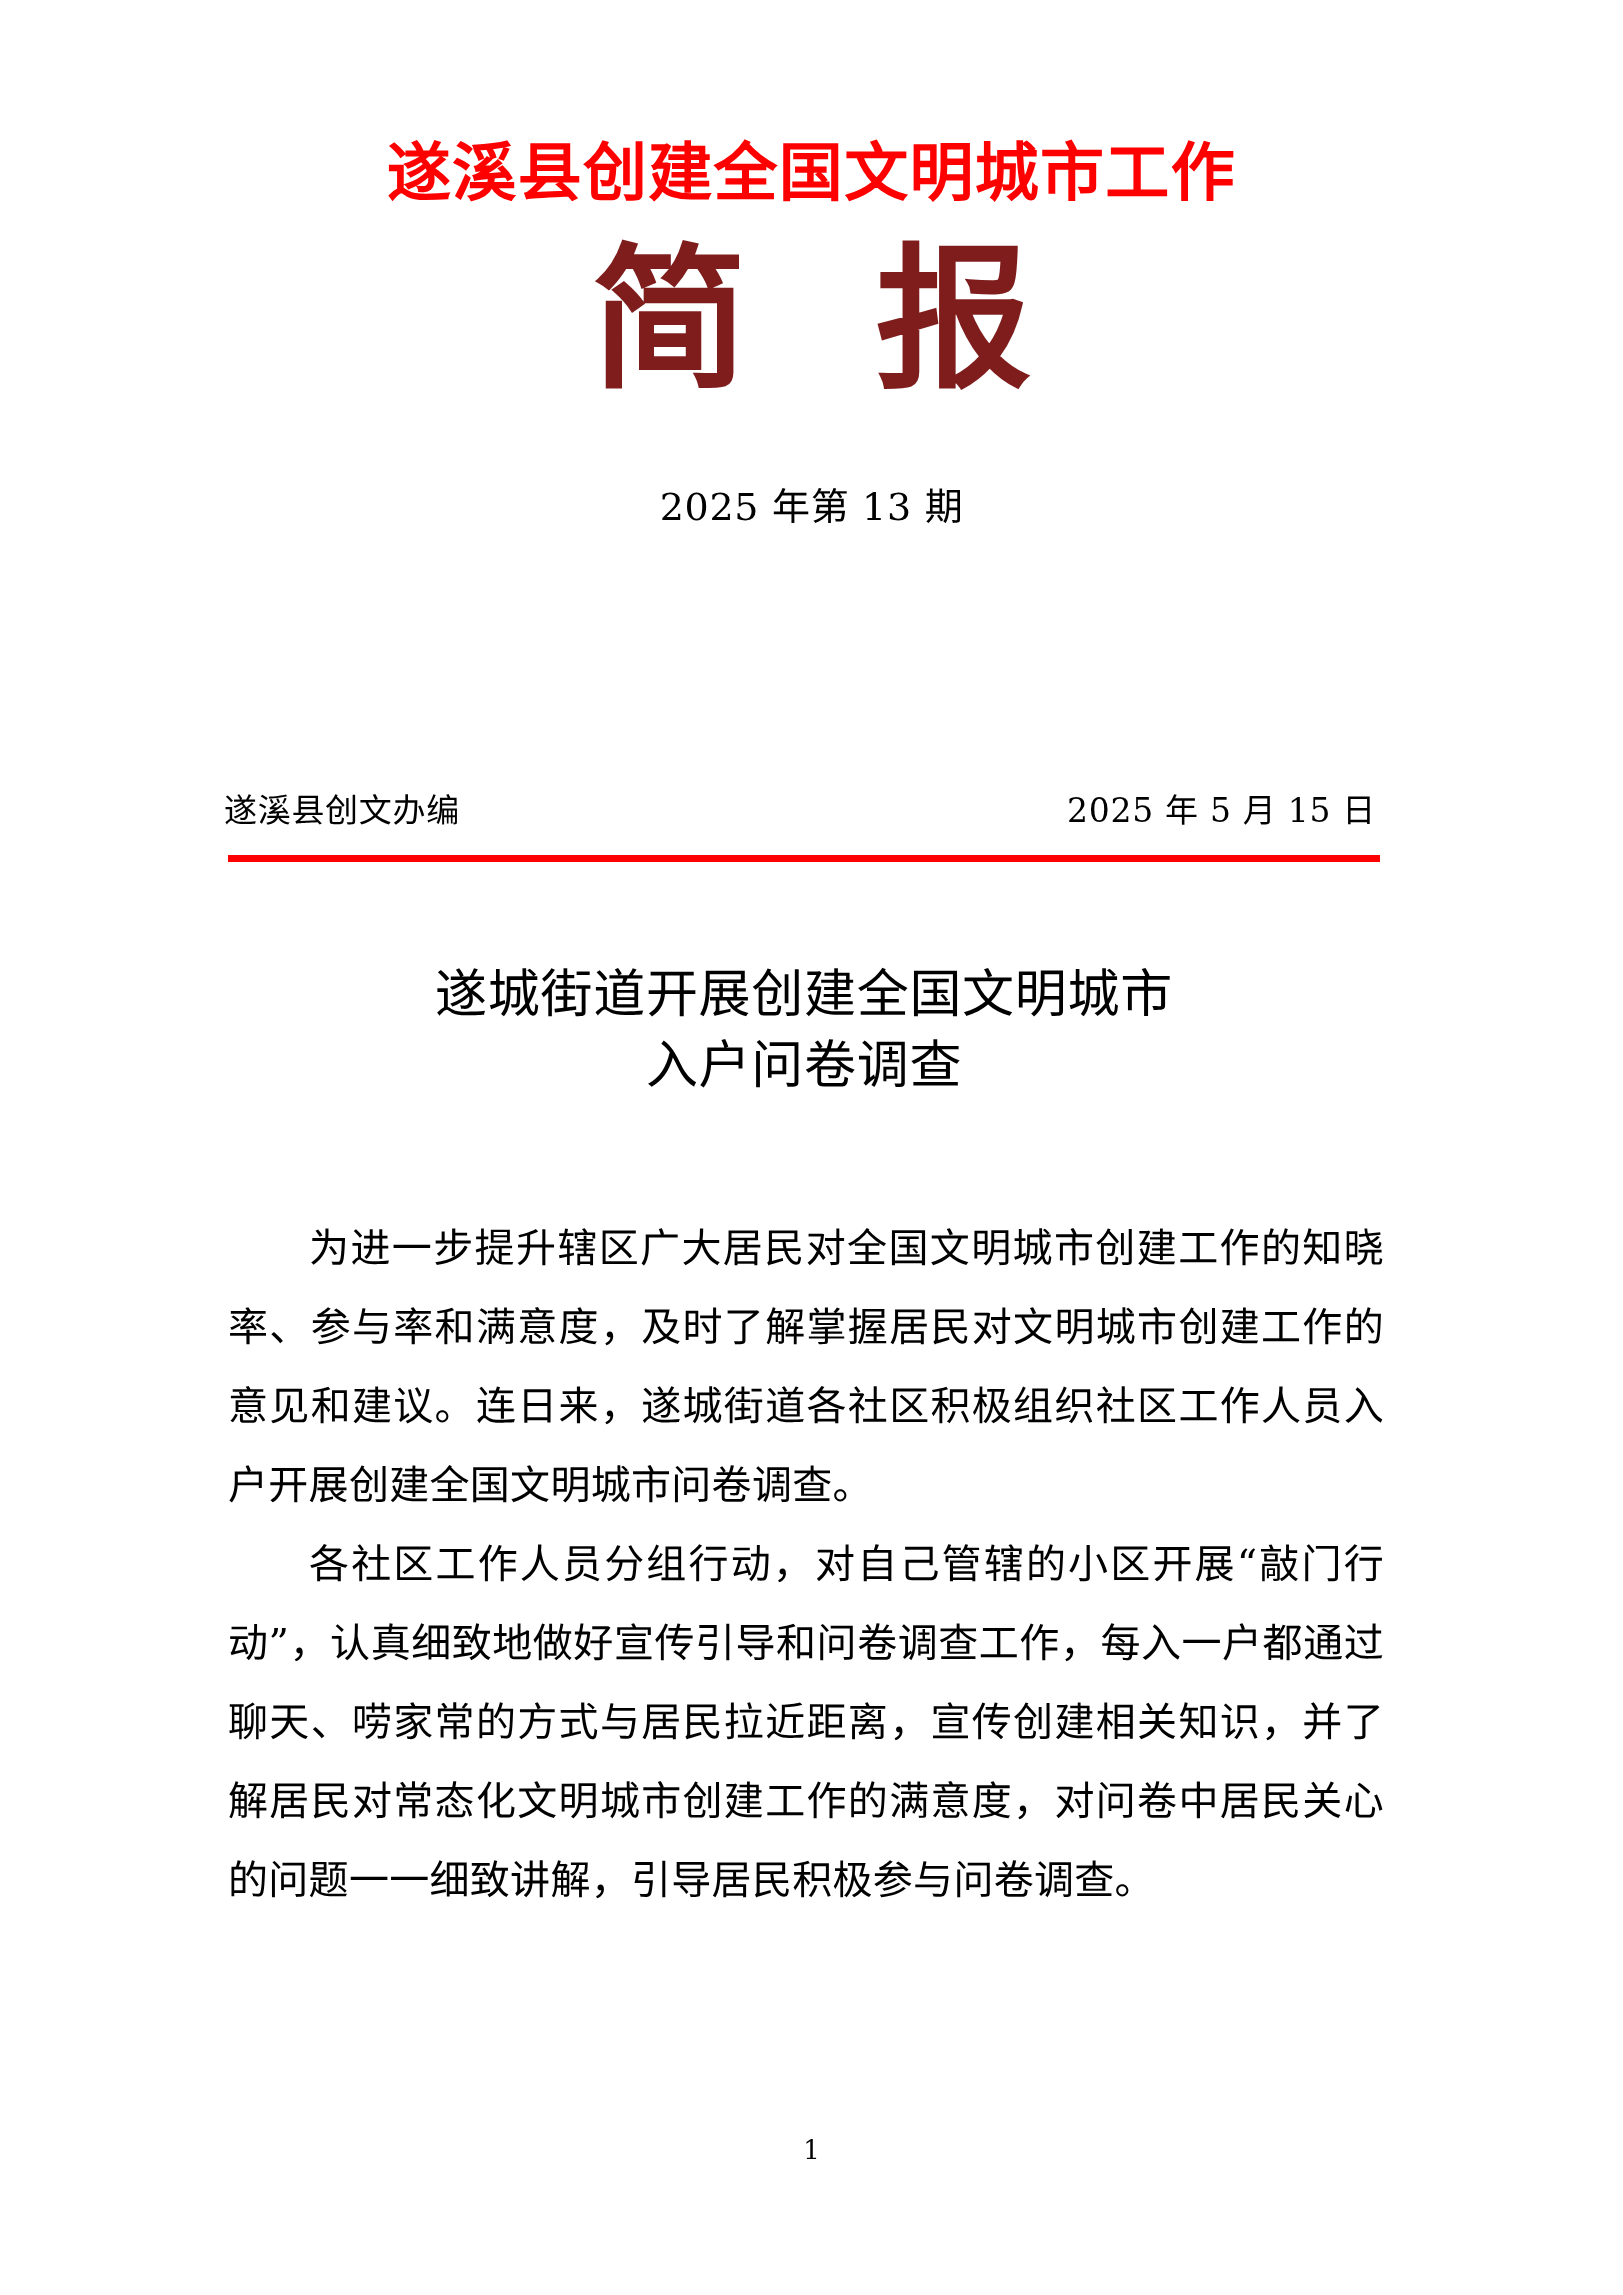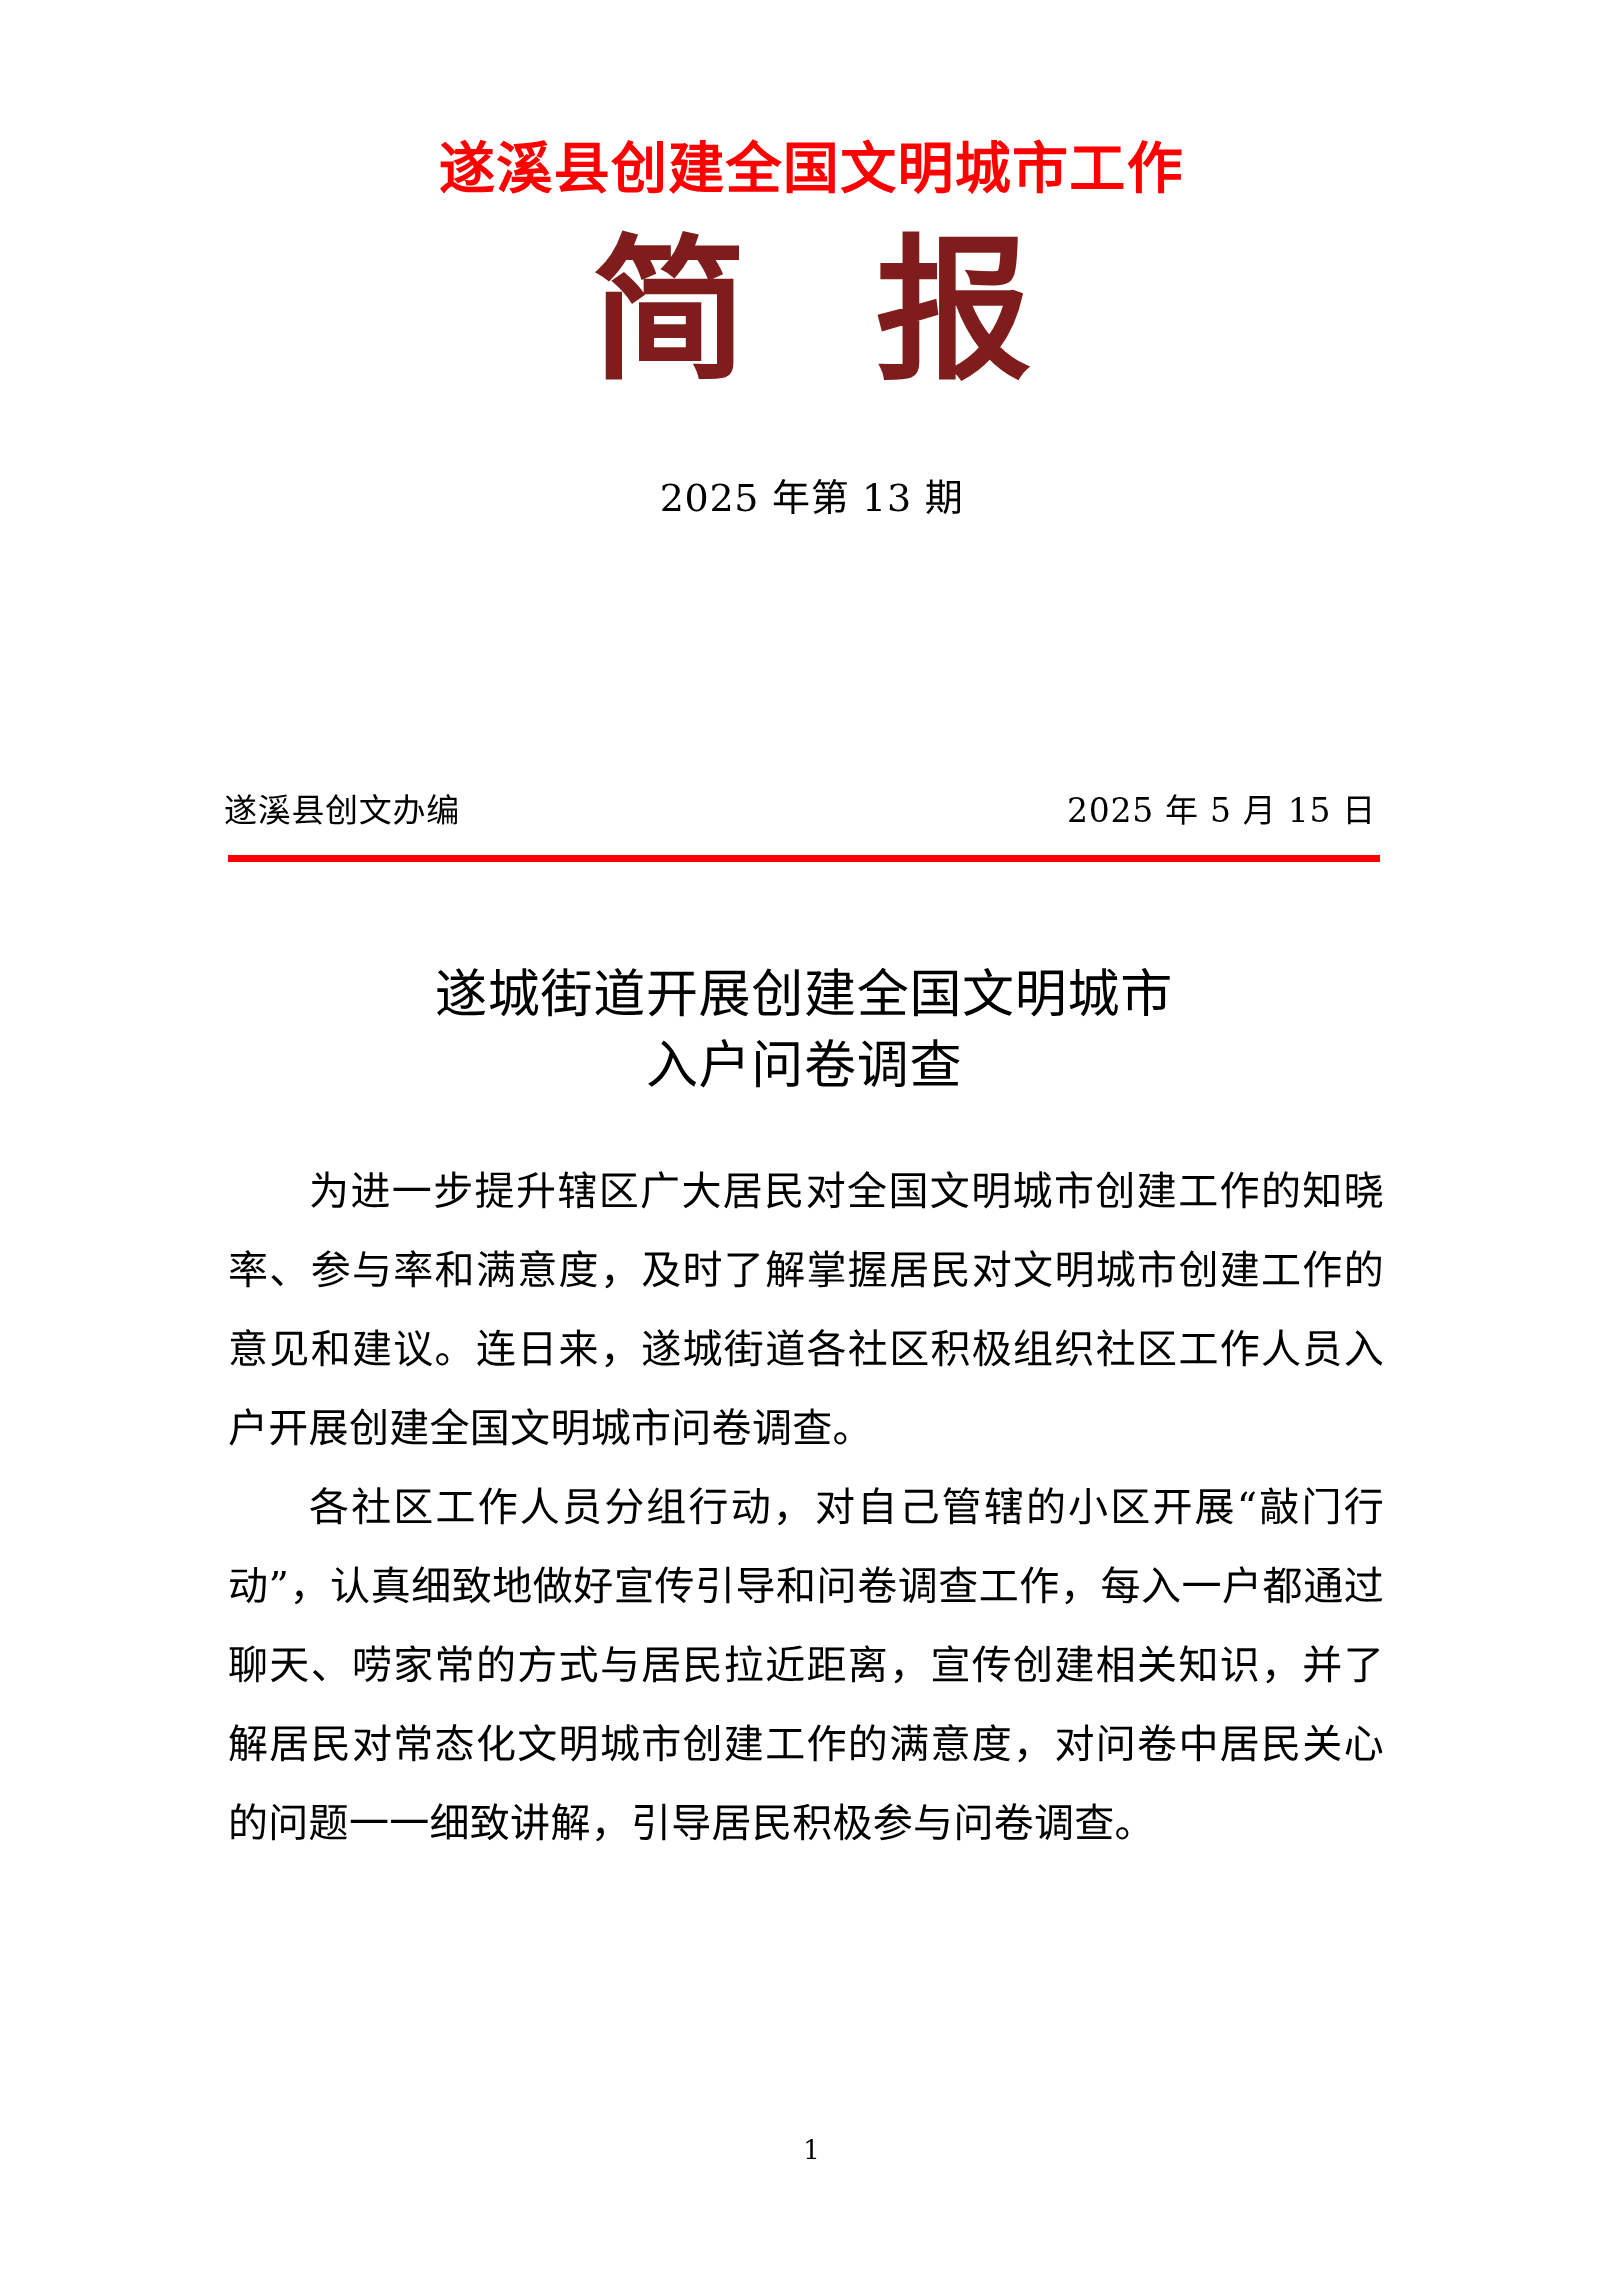--- a/index.html
+++ b/index.html
@@ -27,21 +27,21 @@
     width: 1623px;
   }
 
   .masthead-title {
     margin: 0;
     padding-top: 134px;
     text-align: center;
     color: #fe0000;
     font-family: "DejaVu Serif", "Liberation Serif", serif;
     font-weight: bold;
-    font-size: 56px;
+    font-size: 64px;
     line-height: 1.22;
     letter-spacing: 1.3px;
     white-space: nowrap;
   }
 
   .masthead-wordmark {
     margin: 0;
     padding-top: 18.3px;
     text-align: center;
     color: #7f1d1d;
@@ -106,21 +106,21 @@
     letter-spacing: 0.7px;
     font-weight: normal;
     font-family: "DejaVu Serif", "Liberation Serif", serif;
   }
   .article-heading .hl {
     display: block;
   }
 
   .article-body {
     position: absolute;
-    top: 1152px;
+    top: 1209px;
     left: 228px;
     width: 1156px;
   }
 
   .article-body p {
     margin: 0;
     color: #000000;
     font-size: 40px;
     line-height: 79px;
     letter-spacing: 0.3px;

